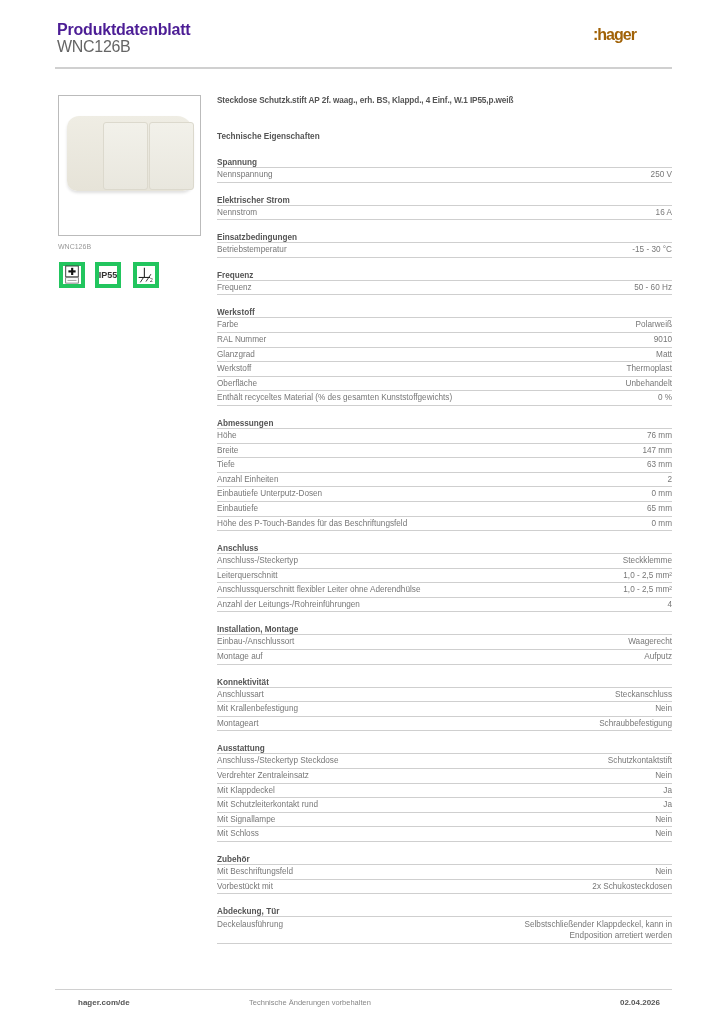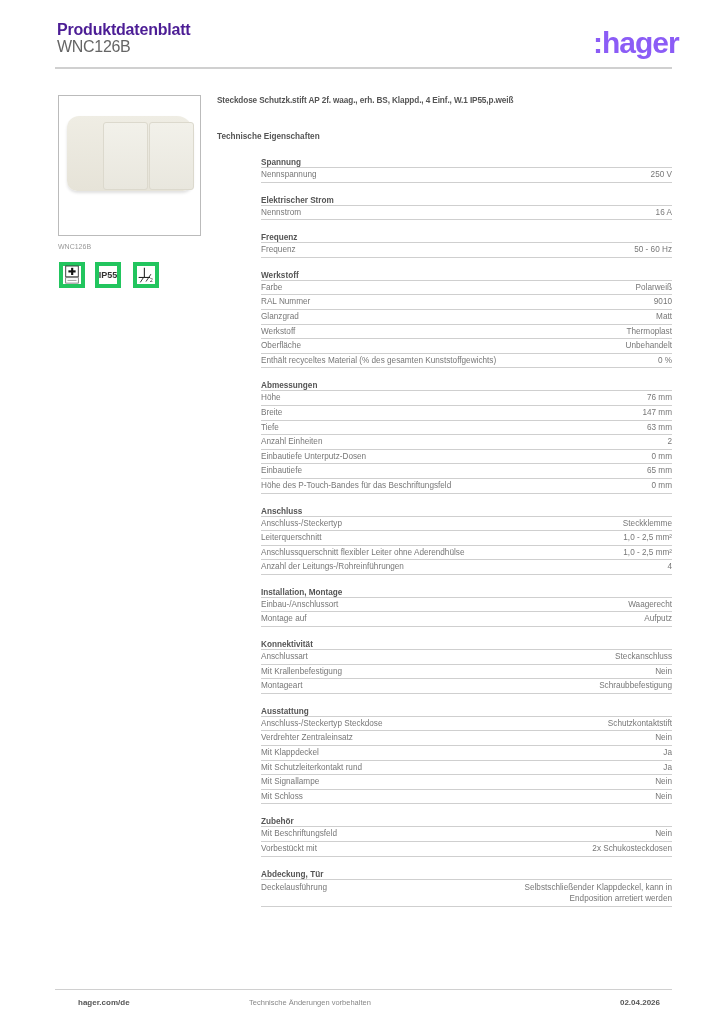--- a/index.html
+++ b/index.html
@@ -1,41 +1,41 @@
 <!DOCTYPE html>
 <html><head>
   <meta charset="utf-8">
   <style>
     * { box-sizing: border-box; margin: 0; padding: 0; }
     html, body { width: 724px; height: 1024px; background: #ffffff; overflow: hidden; }
     body { position: relative; font-family: "Liberation Sans", sans-serif; color: #555; }
 
     .header-title { position: absolute; left: 57px; top: 21px; font-size: 16px; font-weight: bold; color: #4c1d95; letter-spacing: -0.2px; }
     .header-sub { position: absolute; left: 57px; top: 38px; font-size: 16px; color: #666; letter-spacing: -0.3px; }
-    .logo { position: absolute; left: 593px; top: 26px; font-size: 30px; font-weight: bold; color: #8b5cf6; letter-spacing: -1px; }
+    .logo { position: absolute; left: 593px; top: 26px; font-size: 16px; font-weight: bold; color: #a16207; letter-spacing: -1px; }
     .header-rule { position: absolute; left: 55px; top: 67px; width: 617px; height: 2px; background: #d0d0d0; }
 
     .product-image { position: absolute; left: 58px; top: 95px; width: 143px; height: 141px; border: 1px solid #bbb; background: #fff; overflow: hidden; }
     .socket-body { position: absolute; left: 8px; top: 20px; width: 126px; height: 75px; background: linear-gradient(180deg, #efede4 0%, #e6e3d8 100%); border-radius: 12px 16px 10px 10px; box-shadow: 0 2px 3px rgba(0,0,0,0.12); }
     .socket-lid { position: absolute; top: 24px; width: 45px; height: 68px; background: linear-gradient(180deg, #f2f1ea 0%, #e9e7de 100%); border: 1px solid #dcd9cd; border-radius: 3px; }
     .socket-lid.l1 { left: 44px; }
     .socket-lid.l2 { left: 92px; }
     .caption { position: absolute; left: 58px; top: 243px; font-size: 7px; color: #999; }
 
     .cert-icon { position: absolute; top: 262px; width: 26px; height: 26px; border: 4px solid #22c55e; display: flex; align-items: center; justify-content: center; background: #fff; }
     .cert-icon.i1 { left: 59px; }
     .cert-icon.i2 { left: 95px; }
     .cert-icon.i3 { left: 133px; }
     .ip-text { font-size: 9px; font-weight: bold; color: #333; }
 
     .main { position: absolute; left: 217px; top: 95px; width: 455px; }
     .desc { font-size: 8.2px; font-weight: bold; color: #555; height: 14px; line-height: 12px; letter-spacing: -0.1px; }
     .tech-heading { font-size: 8.2px; font-weight: bold; color: #555; margin-top: 22px; height: 14px; line-height: 12px; }
 
-    .section { margin-top: 12px; margin-left: 44px; }
+    .section { margin-top: 12px; }
     .section-title { font-size: 8.2px; font-weight: bold; color: #555; height: 11px; line-height: 11px; border-bottom: 1px solid #cfcfcf; }
     .row { display: flex; justify-content: space-between; align-items: flex-start; font-size: 8.2px; color: #777; min-height: 14.6px; line-height: 13.5px; border-bottom: 1px solid #cfcfcf; }
     .row .label { flex: 1 1 auto; padding-right: 10px; }
     .row .value { text-align: right; white-space: pre-line; }
     .row.tall { line-height: 11px; padding-top: 2px; padding-bottom: 2px; }
 
     .footer-rule { position: absolute; left: 55px; top: 989px; width: 617px; height: 1px; background: #d0d0d0; }
     .footer-left { position: absolute; left: 57px; top: 998px; font-size: 8px; font-weight: bold; color: #555; padding-left: 21px; }
     .footer-center { position: absolute; left: 0; width: 620px; top: 998px; text-align: center; font-size: 7.5px; color: #888; }
     .footer-right { position: absolute; right: 64px; top: 998px; font-size: 8px; font-weight: bold; color: #555; }
@@ -92,20 +92,27 @@
         </div>
       </div>
       <div class="section">
         <div class="section-title">Elektrischer Strom</div>
         <div class="row">
           <span class="label">Nennstrom</span>
           <span class="value">16 A</span>
         </div>
       </div>
       <div class="section">
+        <div class="section-title">Einsatzbedingungen</div>
+        <div class="row">
+          <span class="label">Betriebstemperatur</span>
+          <span class="value">-15 - 30 °C</span>
+        </div>
+      </div>
+      <div class="section">
         <div class="section-title">Frequenz</div>
         <div class="row">
           <span class="label">Frequenz</span>
           <span class="value">50 - 60 Hz</span>
         </div>
       </div>
       <div class="section">
         <div class="section-title">Werkstoff</div>
         <div class="row">
           <span class="label">Farbe</span>

